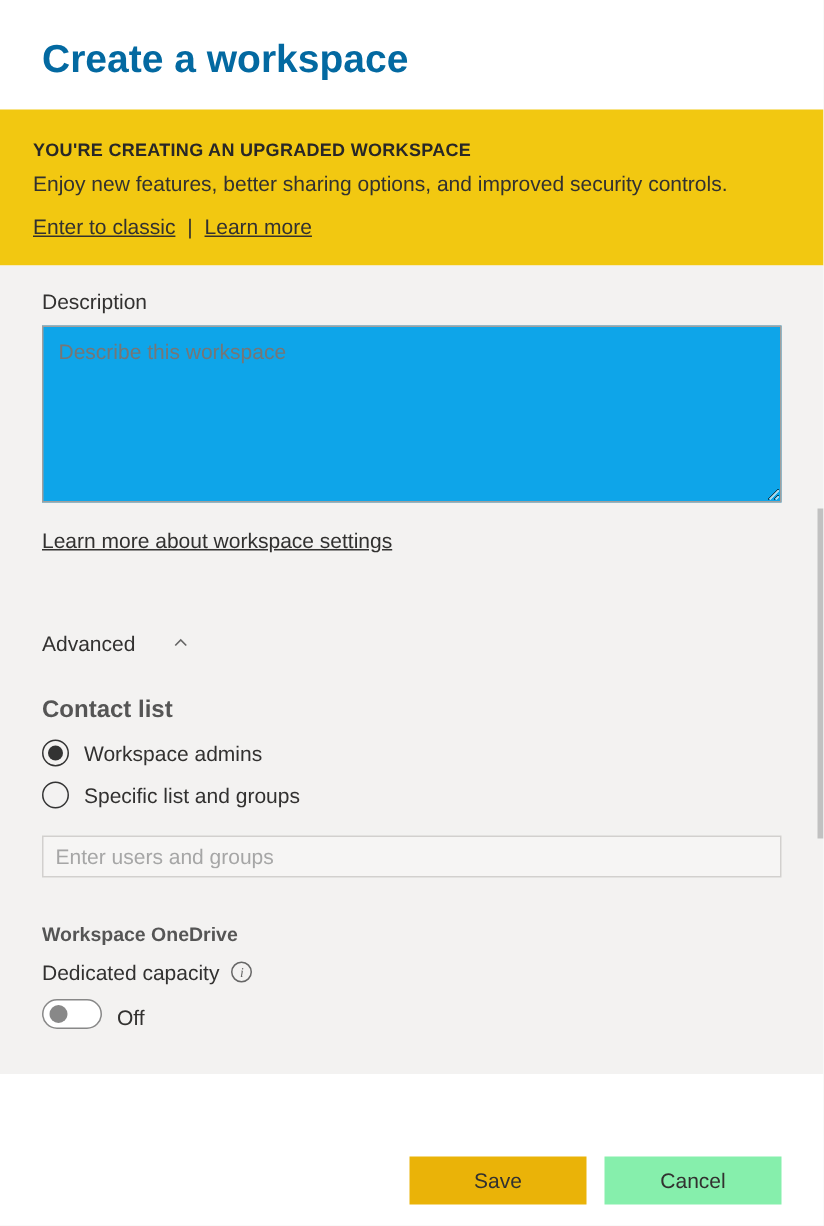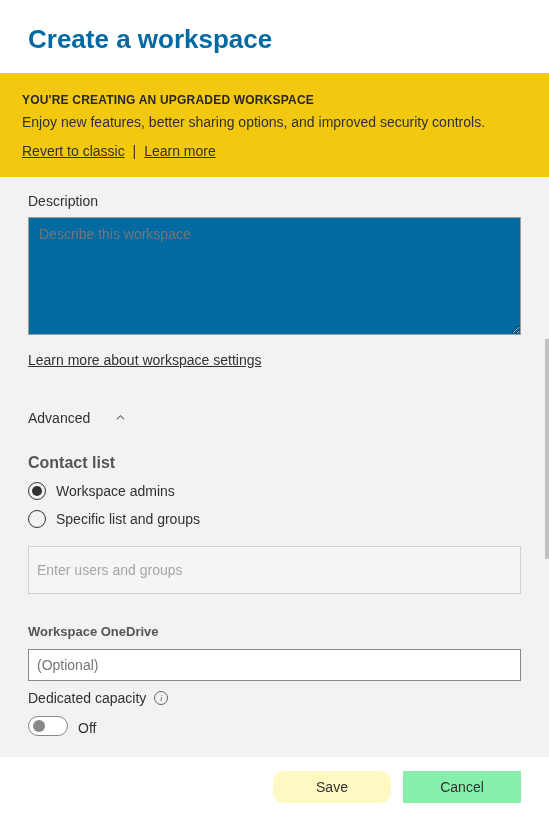--- a/index.html
+++ b/index.html
@@ -60,40 +60,40 @@
     }
     .field-label {
       font-size: 14px;
       color: #323130;
       margin-bottom: 8px;
     }
     .desc-textarea {
       width: 100%;
       height: 118px;
       border: 1px solid #a19f9d;
-      background: #0369a1;
+      background: #0ea5e9;
       padding: 8px 10px;
       font-family: inherit;
       font-size: 14px;
       resize: both;
       outline: none;
     }
     .desc-textarea::placeholder {
       color: #767676;
     }
     .settings-link {
       display: inline-block;
       margin-top: 14px;
       color: #323130;
       text-decoration: underline;
       cursor: pointer;
       font-size: 14px;
     }
     .advanced-header {
-      margin-top: 42px;
+      margin-top: 53px;
       display: flex;
       align-items: center;
       gap: 24px;
       cursor: pointer;
       font-size: 14px;
       color: #323130;
     }
     .chevron-icon {
       width: 12px;
       height: 12px;
@@ -130,21 +130,21 @@
       height: 10px;
       background: #333333;
       border-radius: 50%;
     }
     .radio-label {
       font-size: 14px;
       color: #323130;
     }
     .users-input {
       width: 100%;
-      height: 48px;
+      height: 28px;
       border: 1px solid #d2d0ce;
       background: #f6f5f4;
       padding: 0 8px;
       font-family: inherit;
       font-size: 14px;
       color: #a19f9d;
       margin-top: 8px;
     }
     .users-input::placeholder {
       color: #a6a6a6;
@@ -244,41 +244,40 @@
     .btn {
       min-width: 118px;
       height: 32px;
       border: none;
       font-family: inherit;
       font-size: 14px;
       cursor: pointer;
       padding: 0 18px;
     }
     .btn-save {
-      background: #fef9c3;
-      color: #323130;
-      border-radius: 11px;
+      background: #eab308;
+      color: #323130;
     }
     .btn-cancel {
       background: #86efac;
       color: #323130;
     }
   </style>
 </head>
 <body>
 
 <div class="header">
   <h1 class="page-title">Create a workspace</h1>
 </div>
 
 <div class="banner">
   <div class="banner-heading">YOU'RE CREATING AN UPGRADED WORKSPACE</div>
   <div class="banner-text">Enjoy new features, better sharing options, and improved security controls.</div>
   <div class="banner-links">
-    <a class="banner-link">Revert to classic</a>
+    <a class="banner-link">Enter to classic</a>
     <span class="banner-sep">|</span>
     <a class="banner-link">Learn more</a>
   </div>
 </div>
 
 <div class="content-area">
   <div class="field-label">Description</div>
   <textarea class="desc-textarea" placeholder="Describe this workspace" style=""></textarea>
 
   <a class="settings-link">Learn more about workspace settings</a>
@@ -302,21 +301,20 @@
   </div>
 
   <div class="radio-row">
     <span class="radio-outer"></span>
     <span class="radio-label">Specific list and groups</span>
   </div>
 
   <input type="text" class="users-input" disabled="" placeholder="Enter users and groups" style="">
 
   <div class="onedrive-label">Workspace OneDrive</div>
-  <input type="text" class="onedrive-input" placeholder="(Optional)" style="">
 
   <div class="capacity-row">
     <span class="capacity-label">Dedicated capacity</span>
     <span class="info-icon">i</span>
   </div>
 
   <div class="toggle-row">
     <div class="toggle-track">
       <div class="toggle-thumb"></div>
     </div>

